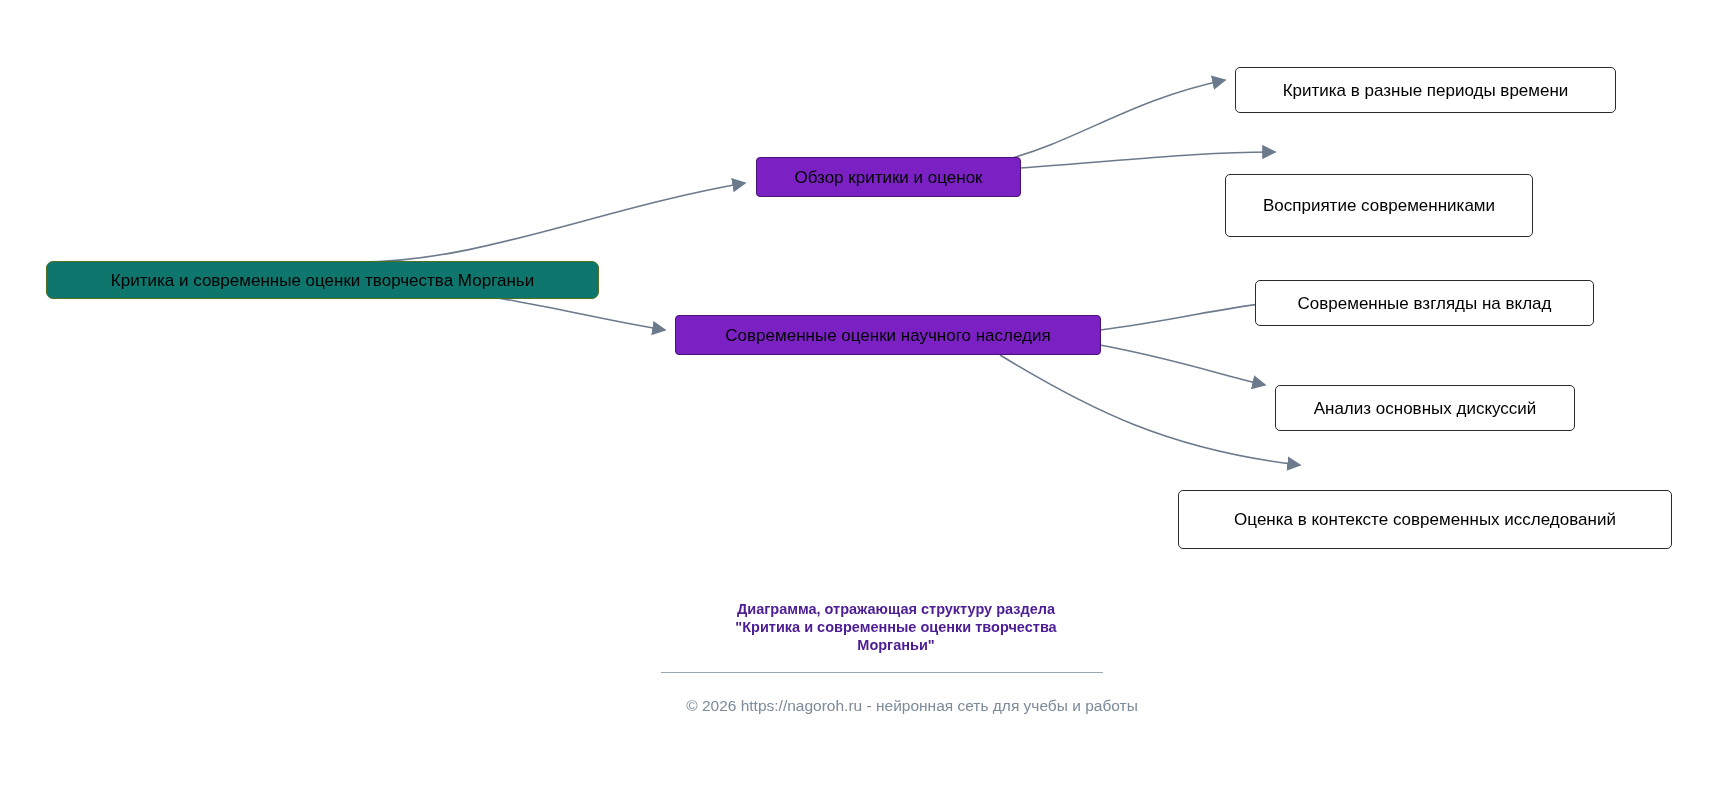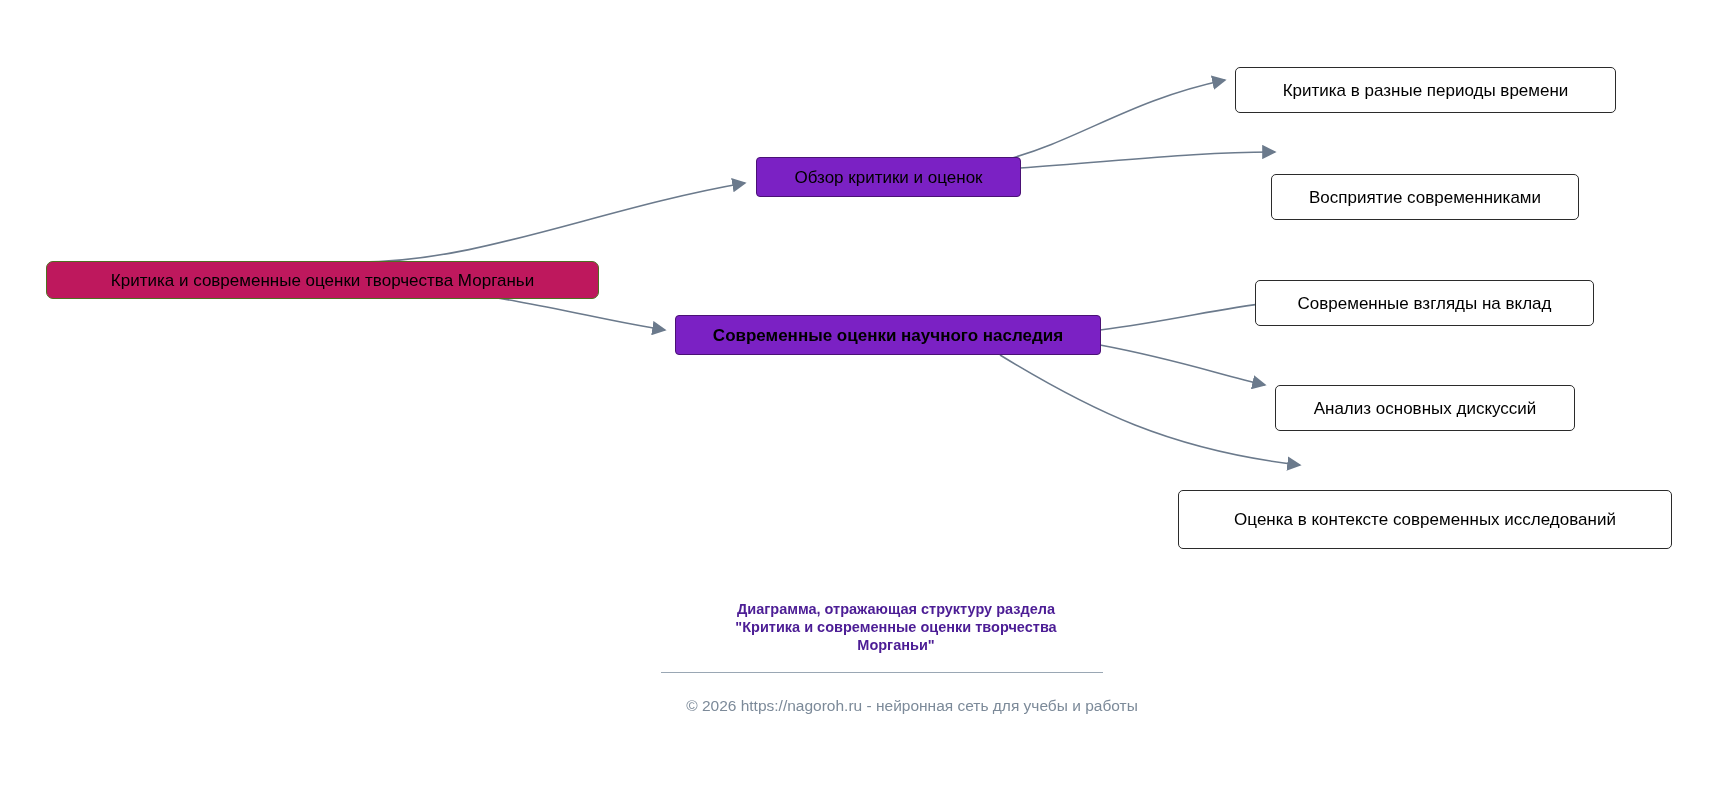--- a/index.html
+++ b/index.html
@@ -34,21 +34,21 @@
     box-sizing: border-box;
     display: flex;
     align-items: center;
     justify-content: center;
     white-space: nowrap;
     font-size: 17px;
     color: #000000;
     line-height: 1;
   }
   .node-root {
-    background: #be185d;
+    background: #0f766e;
     border: 1px solid #4e7020;
     border-radius: 7px;
   }
   .node-branch {
     background: #7b21c4;
     border: 1px solid #4a1175;
     border-radius: 4px;
     color: #000000;
   }
   .node-leaf {
@@ -99,29 +99,29 @@
   </svg>
 
   <div class="node node-root" style="left:46px; top:261px; width:553px; height:38px;">
     <span>Критика и современные оценки творчества Морганьи</span>
   </div>
 
   <div class="node node-branch" style="left:756px; top:157px; width:265px; height:40px;">
     <span>Обзор критики и оценок</span>
   </div>
 
-  <div class="node node-branch" style="left:675px; top:315px; width:426px; height:40px;font-weight:bold;">
+  <div class="node node-branch" style="left:675px; top:315px; width:426px; height:40px;">
     <span>Современные оценки научного наследия</span>
   </div>
 
   <div class="node node-leaf" style="left:1235px; top:48px; width:381px; height:46px;">
     <span>Критика в разные периоды времени</span>
   </div>
 
-  <div class="node node-leaf" style="left:1271px; top:155px; width:308px; height:46px;">
+  <div class="node node-leaf" style="left:1225px; top:155px; width:308px; height:63px;">
     <span>Восприятие современниками</span>
   </div>
 
   <div class="node node-leaf" style="left:1275px; top:366px; width:300px; height:46px;">
     <span>Анализ основных дискуссий</span>
   </div>
 
   <div class="node node-leaf" style="left:1255px; top:261px; width:339px; height:46px;">
     <span>Современные взгляды на вклад</span>
   </div>

